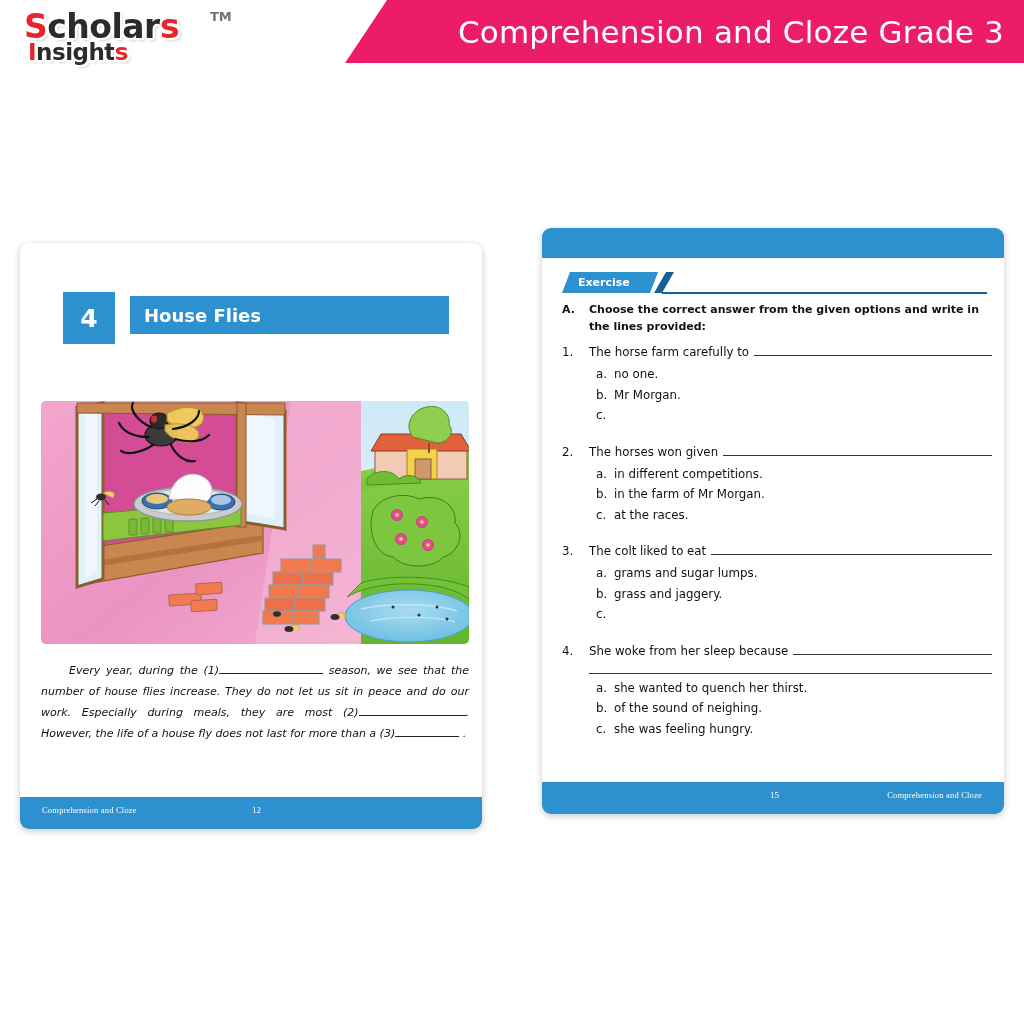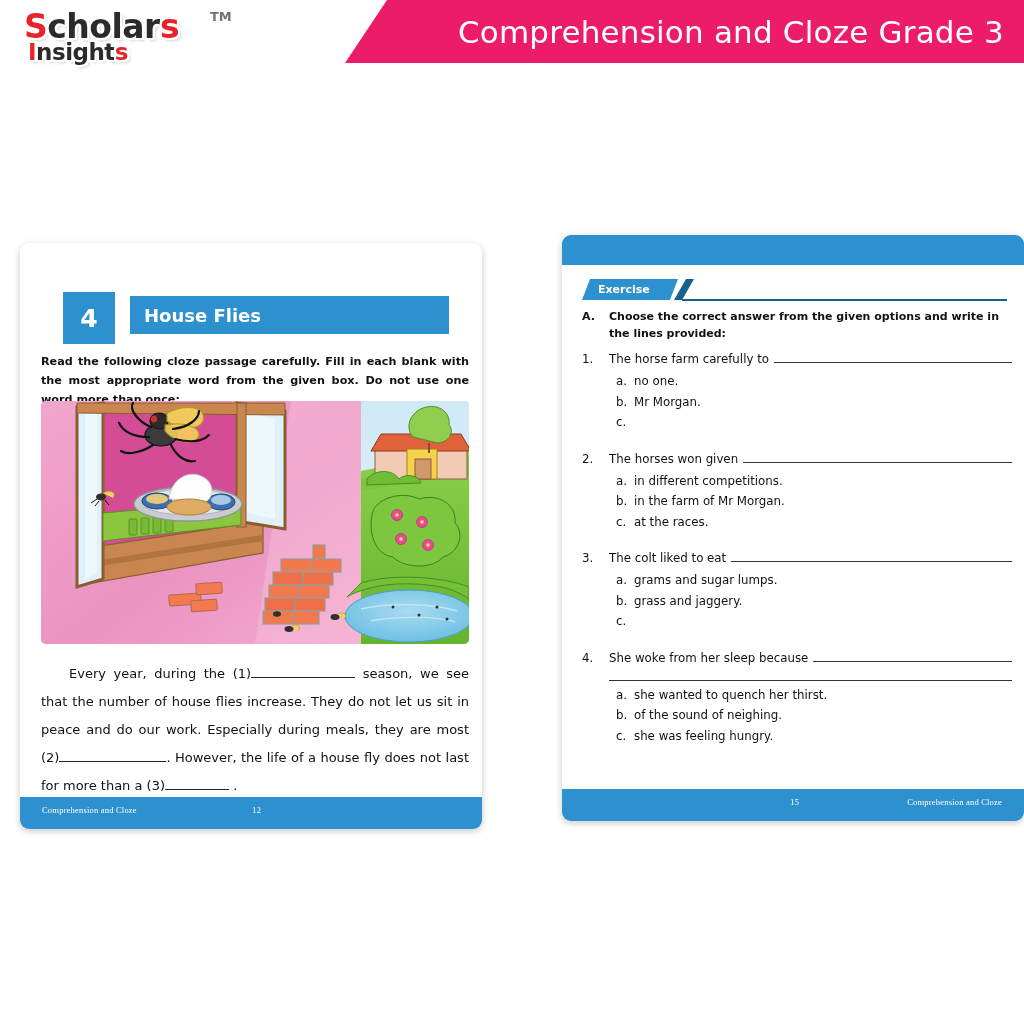--- a/index.html
+++ b/index.html
@@ -80,21 +80,21 @@
 
   
   .page {
     position: absolute;
     background: #ffffff;
     border-radius: 9px;
     box-shadow: 0 2px 7px rgba(0,0,0,0.22);
     overflow: hidden;
   }
   .page-left  { left: 20px;  top: 243px; width: 462px; height: 586px; }
-  .page-right { left: 542px; top: 235px; width: 462px; height: 586px; margin-left: 20px; }
+  .page-right { left: 542px; top: 228px; width: 462px; height: 586px; }
 
   .page-topbar {
     position: absolute;
     left: 0; top: 0;
     width: 100%; height: 30px;
     background: #2d90cf;
   }
 
   .page-footer {
     position: absolute;
@@ -181,26 +181,27 @@
     overflow: hidden;
     background: #f4a8cc;
   }
   .illustration svg { display: block; }
 
   .cloze-text {
     position: absolute;
     left: 21px; top: 417px;
     width: 428px;
     font-family: "DejaVu Sans", sans-serif;
-    font-size: 13px;
-    line-height: 28px;
+    font-size: 11px;
+    line-height: 21px;
     color: #111111;
     text-align: justify;
     text-justify: inter-word;
     text-indent: 28px;
+    font-style: italic;
   }
   .blank {
     display: inline-block;
     border-bottom: 1.2px solid #222;
     vertical-align: baseline;
     height: 11px;
   }
   .blank-1 { width: 104px; }
   .blank-2 { width: 107px; }
   .blank-3 { width: 64px; }
@@ -323,21 +324,20 @@
 
 <div class="page page-left">
 
   <div class="lesson-head">
     <div class="lesson-number">4</div>
     <div class="lesson-title-bar">
       <span class="lesson-title-text">House Flies</span>
     </div>
   </div>
 
-  <div class="instructions">Read the following cloze passage carefully. Fill in each blank with the most appropriate word from the given box. Do not use one word more than once:</div>
 
   <div class="illustration">
     <svg width="428" height="243" viewBox="0 0 428 243" xmlns="http://www.w3.org/2000/svg">
       <defs>
         <linearGradient id="wallG" x1="0" y1="0" x2="1" y2="1">
           <stop offset="0%" stop-color="#f2a6cd"></stop>
           <stop offset="55%" stop-color="#eb93c2"></stop>
           <stop offset="100%" stop-color="#f3accf"></stop>
         </linearGradient>
         <linearGradient id="skyG" x1="0" y1="0" x2="0" y2="1">

